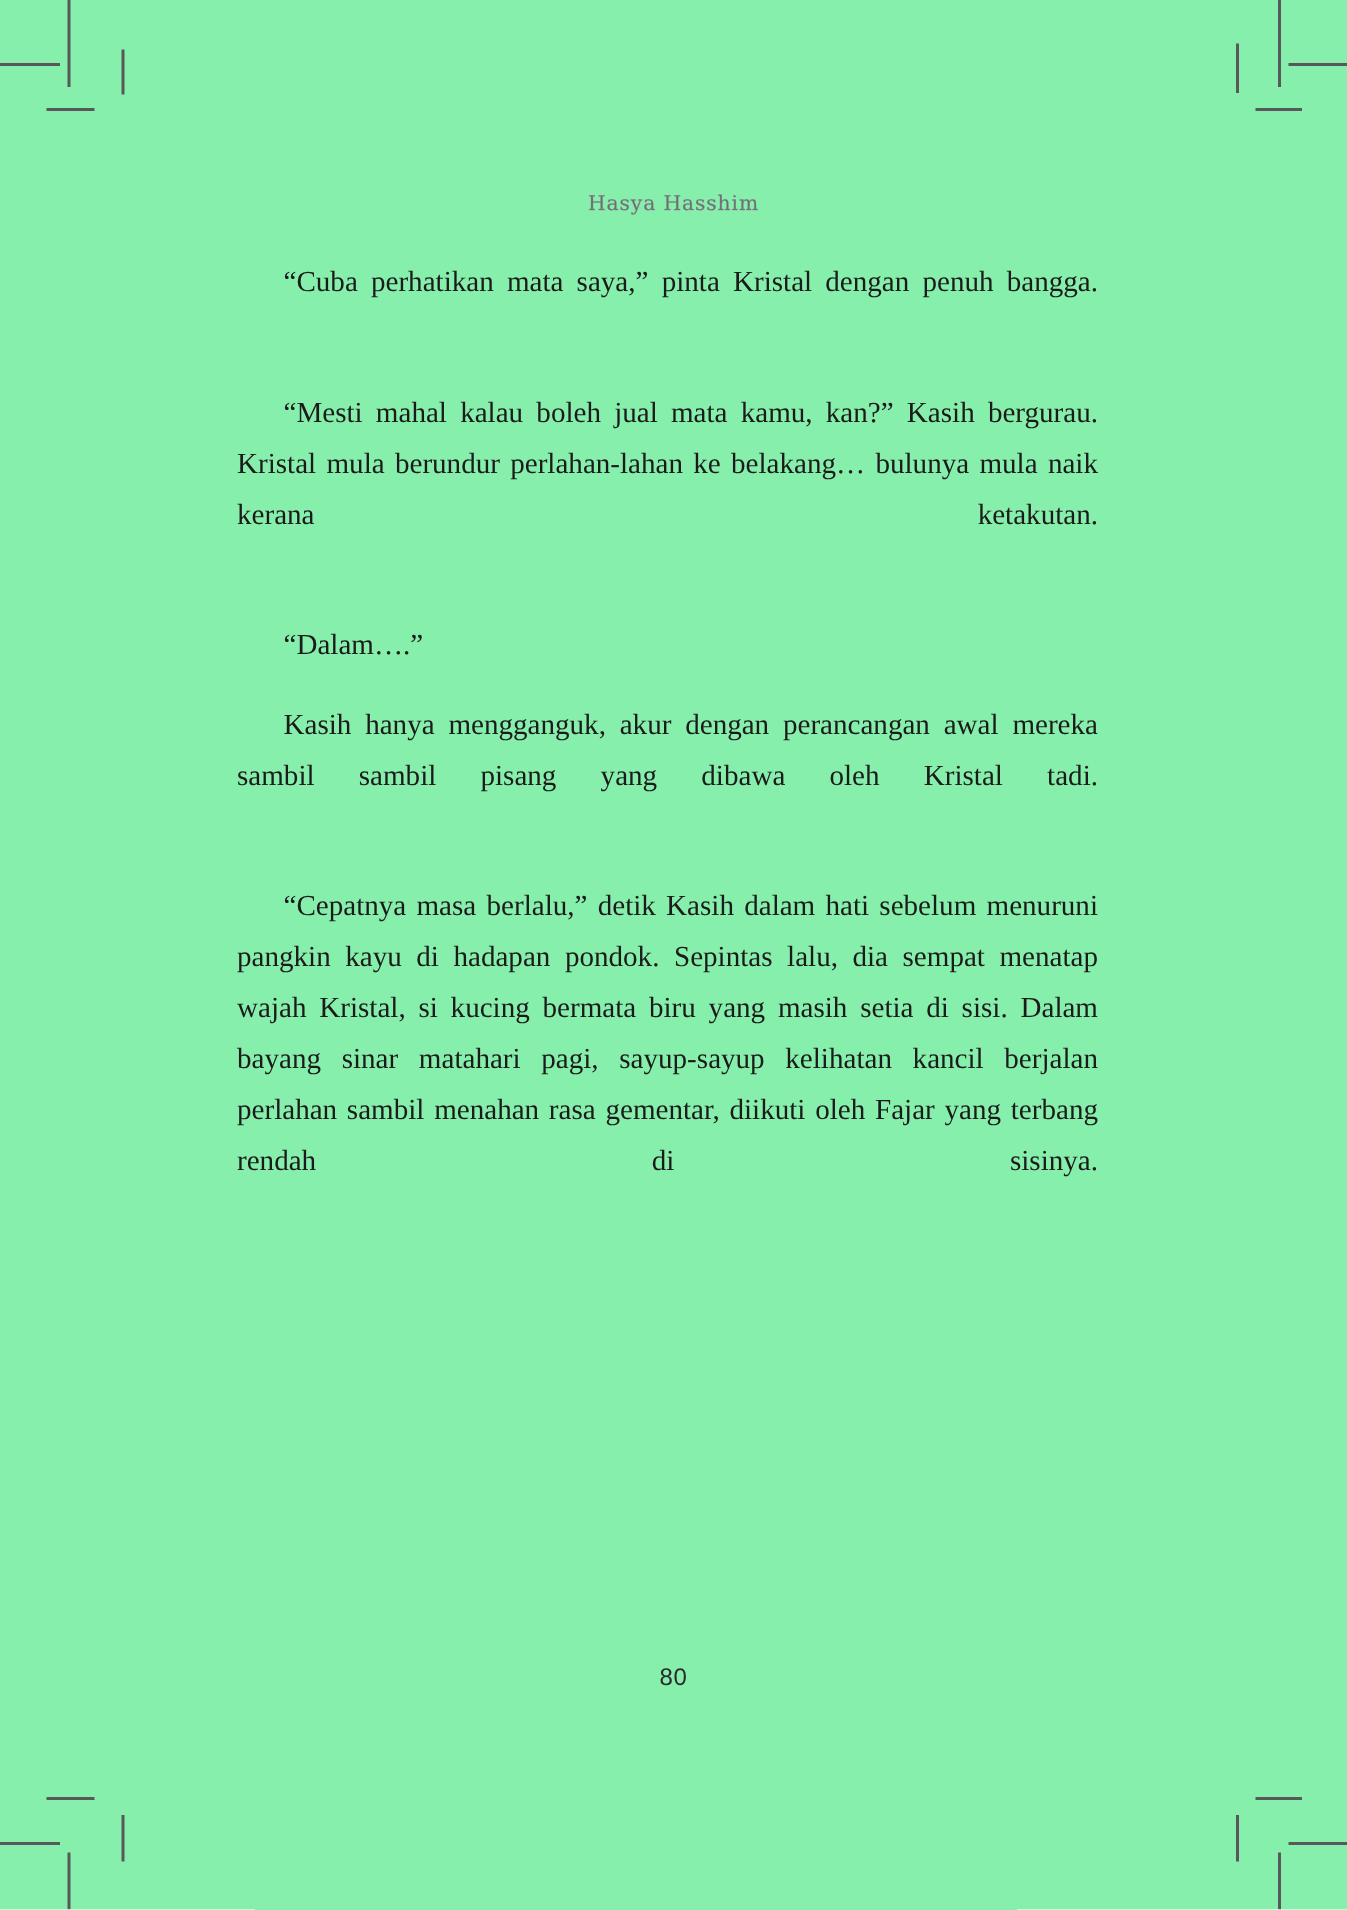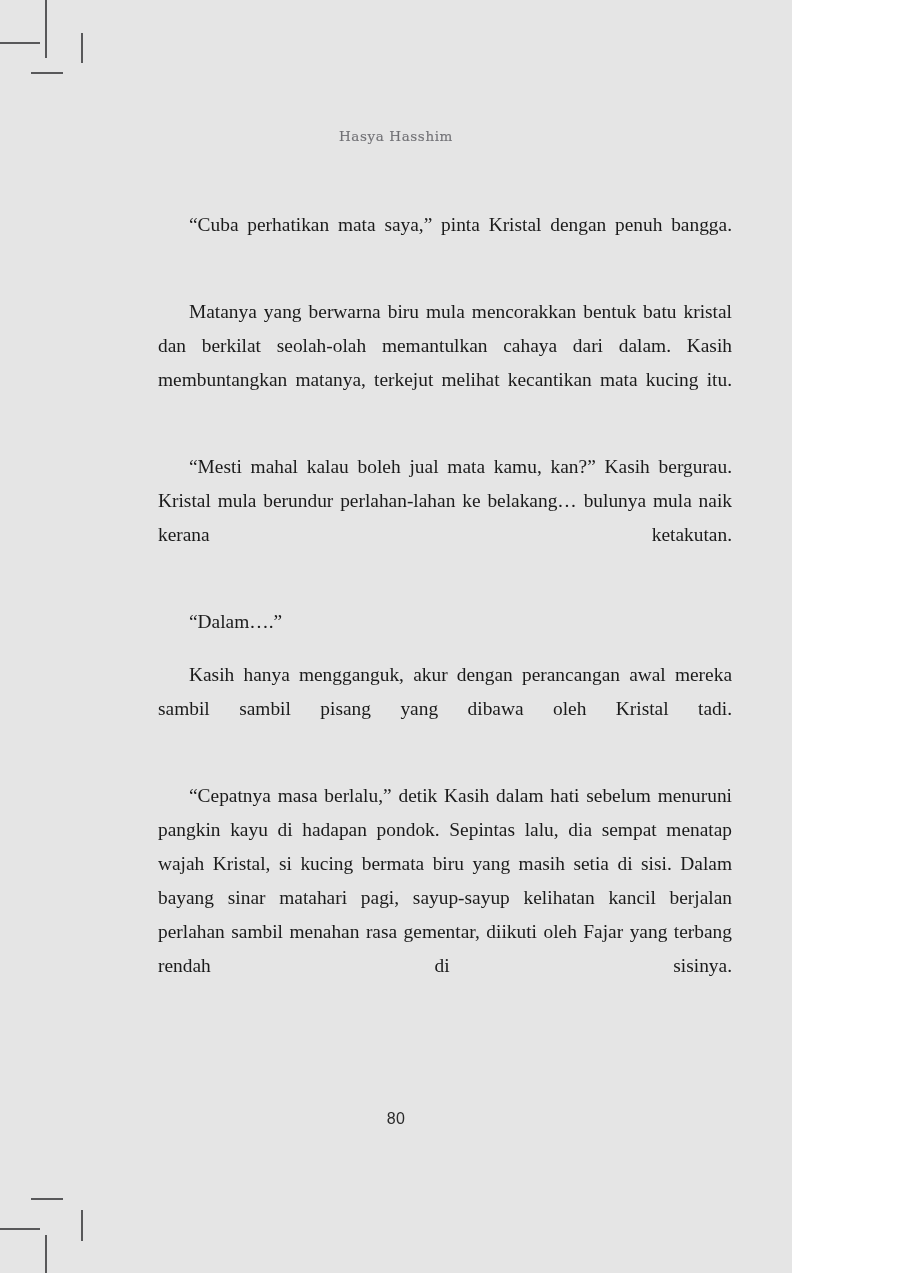--- a/index.html
+++ b/index.html
@@ -2,23 +2,23 @@
 <html><head>
 <meta charset="utf-8">
 <style>
   html, body {
     margin: 0;
     padding: 0;
     background: #ffffff;
   }
   .page {
     position: relative;
-    width: 792px;
+    width: 898px;
     height: 1273px;
-    background: #e5e5e5;
+    background: #86efac;
     overflow: hidden;
     font-family: "Liberation Serif", "DejaVu Serif", serif;
   }
 
   
   .crop-mark {
     position: absolute;
     background: #58585a;
   }
   .crop-mark.h { height: 2px; }
@@ -62,21 +62,20 @@
     font-weight: 400;
     -webkit-text-stroke: 0.2px #8a8a8e;
   }
 
   
   .text-column {
     position: absolute;
     left: 158px;
     top: 172px;
     width: 574px;
-    margin-top: 36px;
   }
   .body-paragraph {
     margin: 0 0 19px 0;
     font-size: 19.4px;
     line-height: 34px;
     color: #1b1b1b;
     text-align: justify;
     text-indent: 31px;
     -moz-hyphens: none;
     hyphens: none;
@@ -127,21 +126,20 @@
 
   <div class="crop-mark h cm-br-h2"></div>
   <div class="crop-mark h cm-br-h1"></div>
   <div class="crop-mark v cm-br-v2"></div>
   <div class="crop-mark v cm-br-v1"></div>
 
   <div class="running-header">Hasya Hasshim</div>
 
   <div class="text-column">
     <p class="body-paragraph">“Cuba perhatikan mata saya,” pinta Kristal dengan penuh bangga.</p>
-    <p class="body-paragraph">Matanya yang berwarna biru mula mencorakkan bentuk batu kristal dan berkilat seolah-olah memantulkan cahaya dari dalam. Kasih membuntangkan matanya, terkejut melihat kecantikan mata kucing itu.</p>
     <p class="body-paragraph">“Mesti mahal kalau boleh jual mata kamu, kan?” Kasih bergurau. Kristal mula berundur perlahan-lahan ke belakang… bulunya mula naik kerana ketakutan.</p>
     <p class="body-paragraph short">“Dalam….”</p>
     <p class="body-paragraph">Kasih hanya mengganguk, akur dengan perancangan awal mereka sambil sambil pisang yang dibawa oleh Kristal tadi.</p>
     <p class="body-paragraph">“Cepatnya masa berlalu,” detik Kasih dalam hati sebelum menuruni pangkin kayu di hadapan pondok. Sepintas lalu, dia sempat menatap wajah Kristal, si kucing bermata biru yang masih setia di sisi. Dalam bayang sinar matahari pagi, sayup-sayup kelihatan kancil berjalan perlahan sambil menahan rasa gementar, diikuti oleh Fajar yang terbang rendah di sisinya.</p>
   </div>
 
   <div class="folio">80</div>
 
 </div>
 

